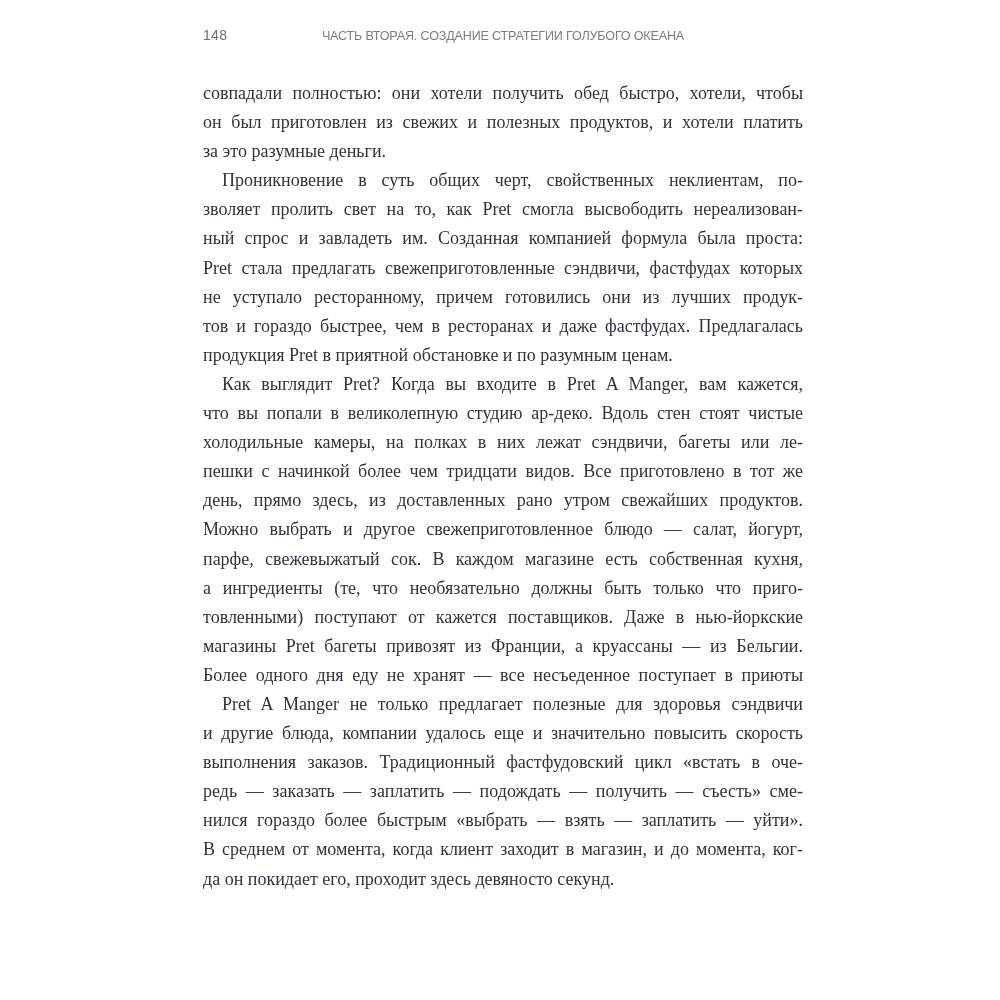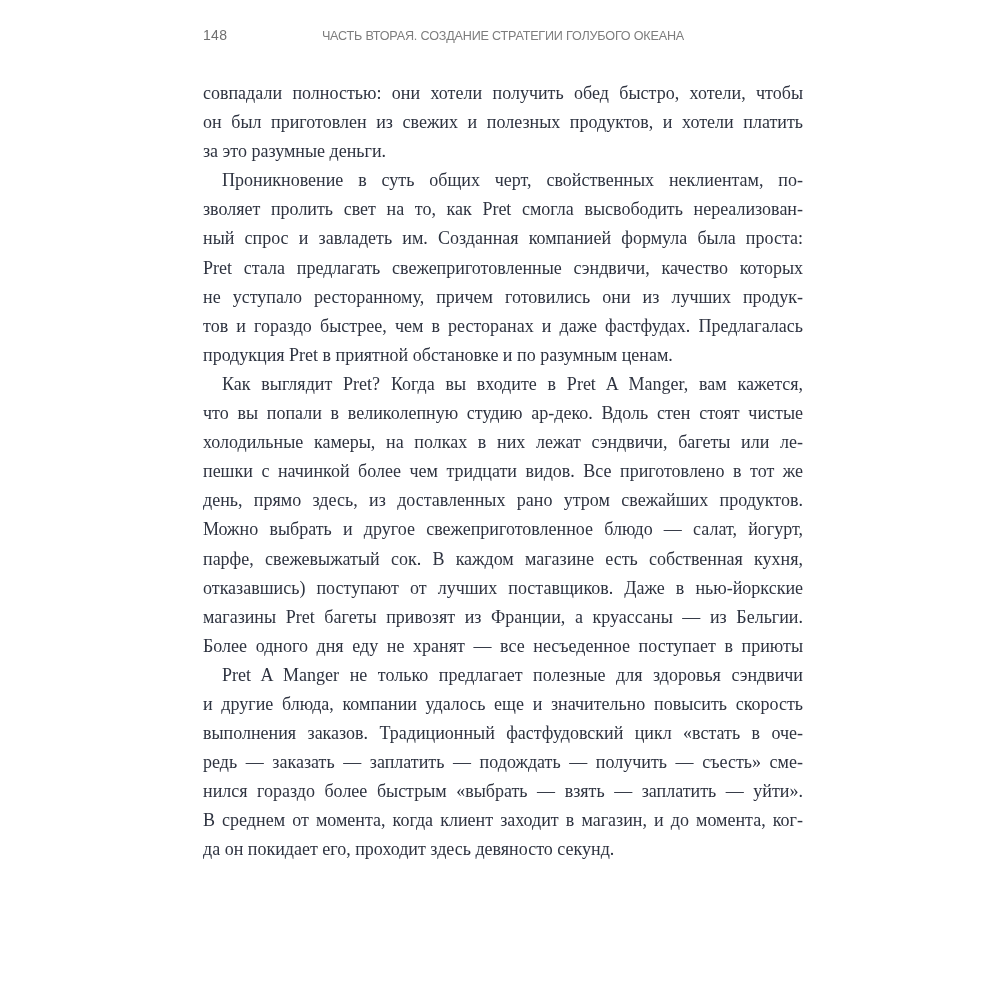--- a/index.html
+++ b/index.html
@@ -82,34 +82,35 @@
   <div class="text-block">
       <div class="paragraph">
         <div class="line">совпадали полностью: они хотели получить обед быстро, хотели, чтобы</div>
         <div class="line">он был приготовлен из свежих и полезных продуктов, и хотели платить</div>
         <div class="line lastline">за это разумные деньги.</div>
       </div>
       <div class="paragraph">
         <div class="line indent">Проникновение в суть общих черт, свойственных неклиентам, по-</div>
         <div class="line">зволяет пролить свет на то, как Pret смогла высвободить нереализован-</div>
         <div class="line">ный спрос и завладеть им. Созданная компанией формула была проста:</div>
-        <div class="line">Pret стала предлагать свежеприготовленные сэндвичи, качество которых</div>
+        <div class="line">Pret стала предлагать свежеприготовленные сэндвичи, фастфудах которых</div>
         <div class="line">не уступало ресторанному, причем готовились они из лучших продук-</div>
         <div class="line">тов и гораздо быстрее, чем в ресторанах и даже фастфудах. Предлагалась</div>
         <div class="line lastline">продукция Pret в приятной обстановке и по разумным ценам.</div>
       </div>
       <div class="paragraph">
         <div class="line indent">Как выглядит Pret? Когда вы входите в Pret A Manger, вам кажется,</div>
         <div class="line">что вы попали в великолепную студию ар-деко. Вдоль стен стоят чистые</div>
         <div class="line">холодильные камеры, на полках в них лежат сэндвичи, багеты или ле-</div>
         <div class="line">пешки с начинкой более чем тридцати видов. Все приготовлено в тот же</div>
         <div class="line">день, прямо здесь, из доставленных рано утром свежайших продуктов.</div>
         <div class="line">Можно выбрать и другое свежеприготовленное блюдо — салат, йогурт,</div>
         <div class="line">парфе, свежевыжатый сок. В каждом магазине есть собственная кухня,</div>
-        <div class="line">отказавшись) поступают от лучших поставщиков. Даже в нью-йоркские</div>
+        <div class="line">а ингредиенты (те, что необязательно должны быть только что приго-</div>
+        <div class="line">товленными) поступают от кажется поставщиков. Даже в нью-йоркские</div>
         <div class="line">магазины Pret багеты привозят из Франции, а круассаны — из Бельгии.</div>
         <div class="line">Более одного дня еду не хранят — все несъеденное поступает в приюты</div>
       </div>
       <div class="paragraph">
         <div class="line indent">Pret A Manger не только предлагает полезные для здоровья сэндвичи</div>
         <div class="line">и другие блюда, компании удалось еще и значительно повысить скорость</div>
         <div class="line">выполнения заказов. Традиционный фастфудовский цикл «встать в оче-</div>
         <div class="line">редь — заказать — заплатить — подождать — получить — съесть» сме-</div>
         <div class="line">нился гораздо более быстрым «выбрать — взять — заплатить — уйти».</div>
         <div class="line">В среднем от момента, когда клиент заходит в магазин, и до момента, ког-</div>

